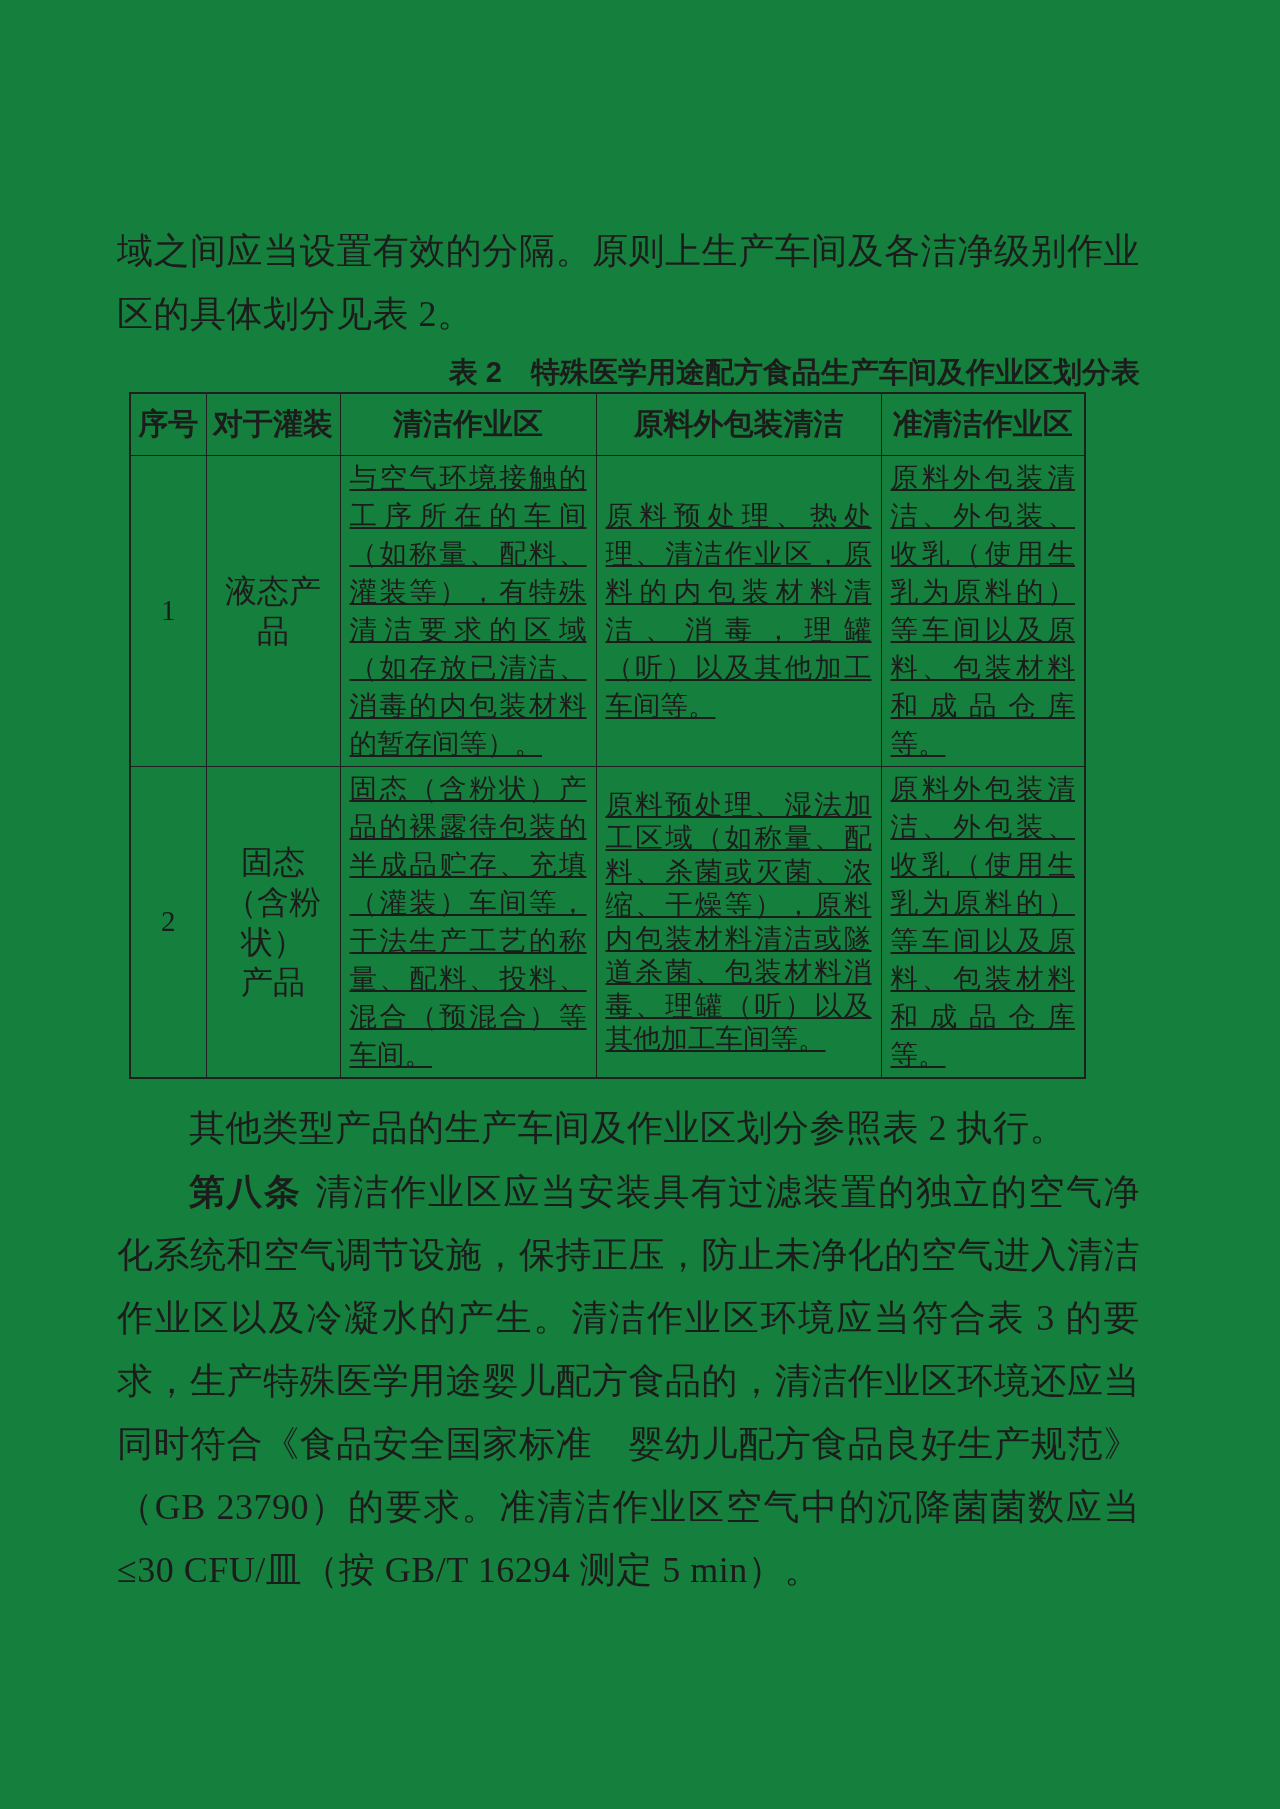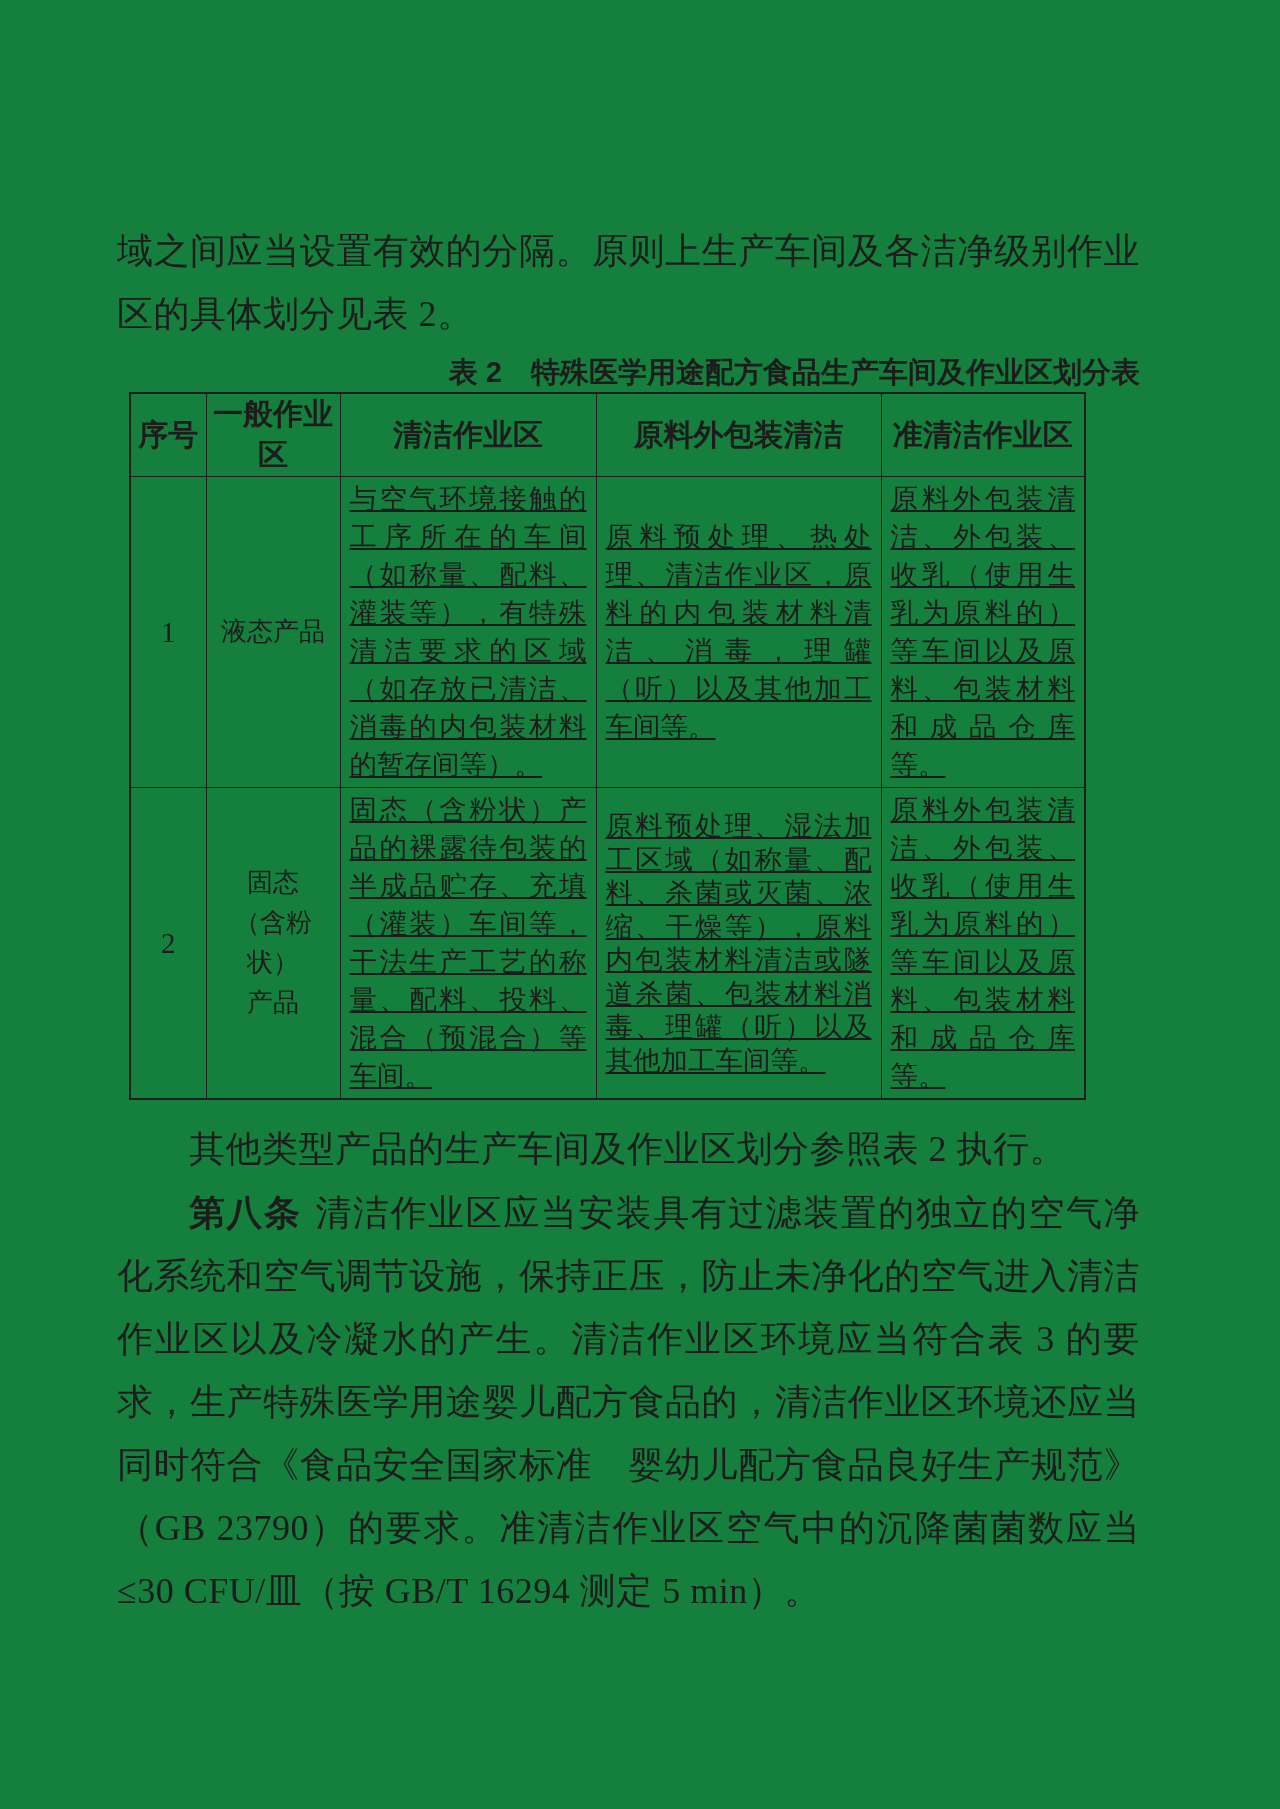--- a/index.html
+++ b/index.html
@@ -60,21 +60,21 @@
     text-align: justify;
     text-decoration: underline;
   }
   .row-2 .cell-quasi { line-height: 33.5px; }
   .cell-no {
     text-align: center;
     font-size: 29px;
   }
   .cell-type {
     text-align: center;
-    font-size: 26px;
+    font-size: 32px;
     line-height: 40px;
     white-space: pre-line;
     padding: 3px 2px;
   }
   .after-table { margin-top: 18px; }
   .bold-term {
     font-family: "Liberation Sans", "DejaVu Sans", sans-serif;
     font-weight: 700;
     margin-right: 14px;
   }
@@ -92,21 +92,21 @@
     <colgroup>
       <col style="width:76px">
       <col style="width:134px">
       <col style="width:256px">
       <col style="width:285px">
       <col style="width:204px">
     </colgroup>
     <thead>
       <tr>
         <th>序号</th>
-        <th>一般作业区</th>
+        <th>对于灌装</th>
         <th>清洁作业区</th>
         <th>原料外包装清洁</th>
         <th>准清洁作业区</th>
       </tr>
     </thead>
     <tbody>
       <tr class="row-1">
         <td class="cell-no">1</td>
         <td class="cell-type">液态产品</td>
         <td class="cell-text cell-clean">与空气环境接触的工序所在的车间（如称量、配料、灌装等），有特殊清洁要求的区域（如存放已清洁、消毒的内包装材料的暂存间等）。</td>

